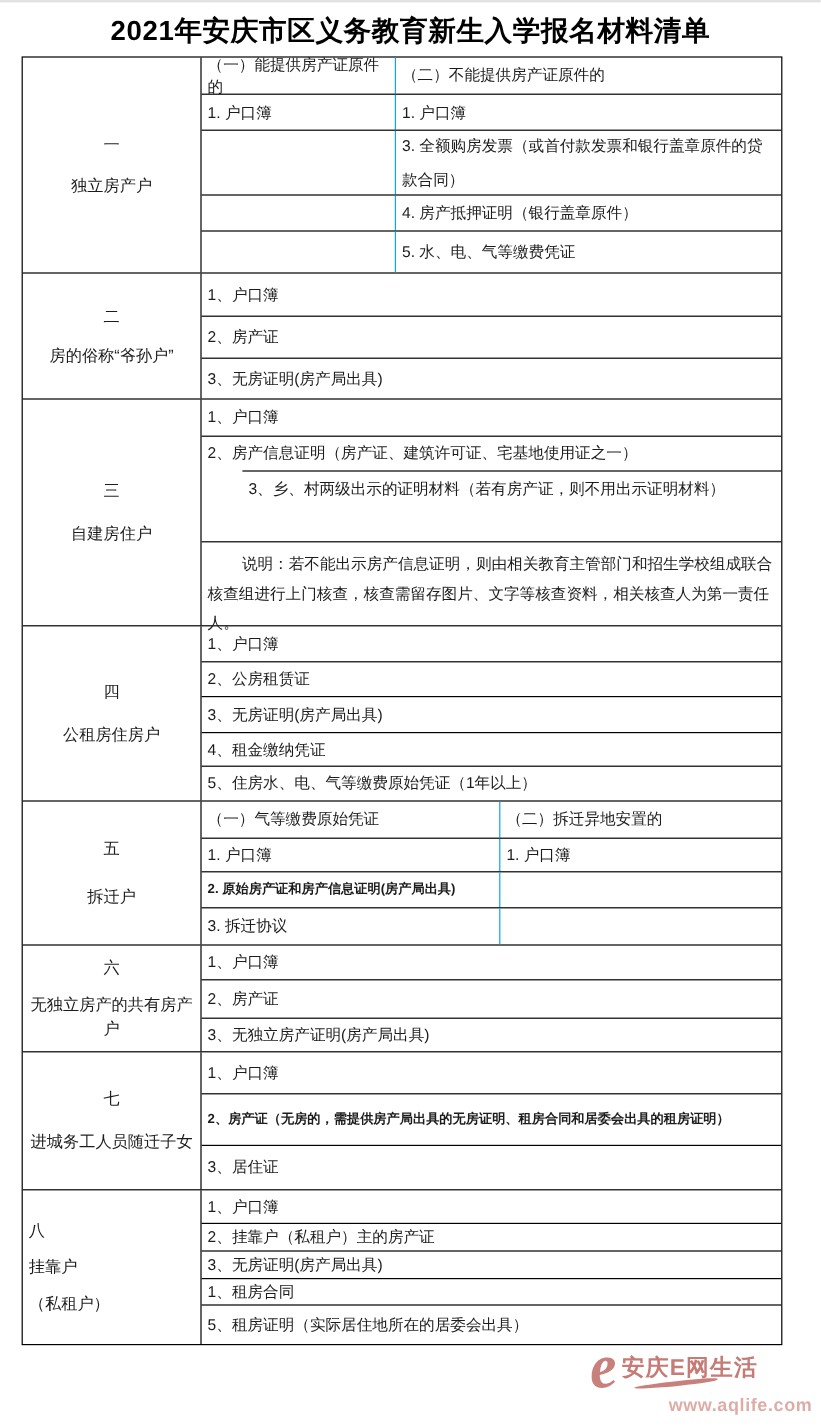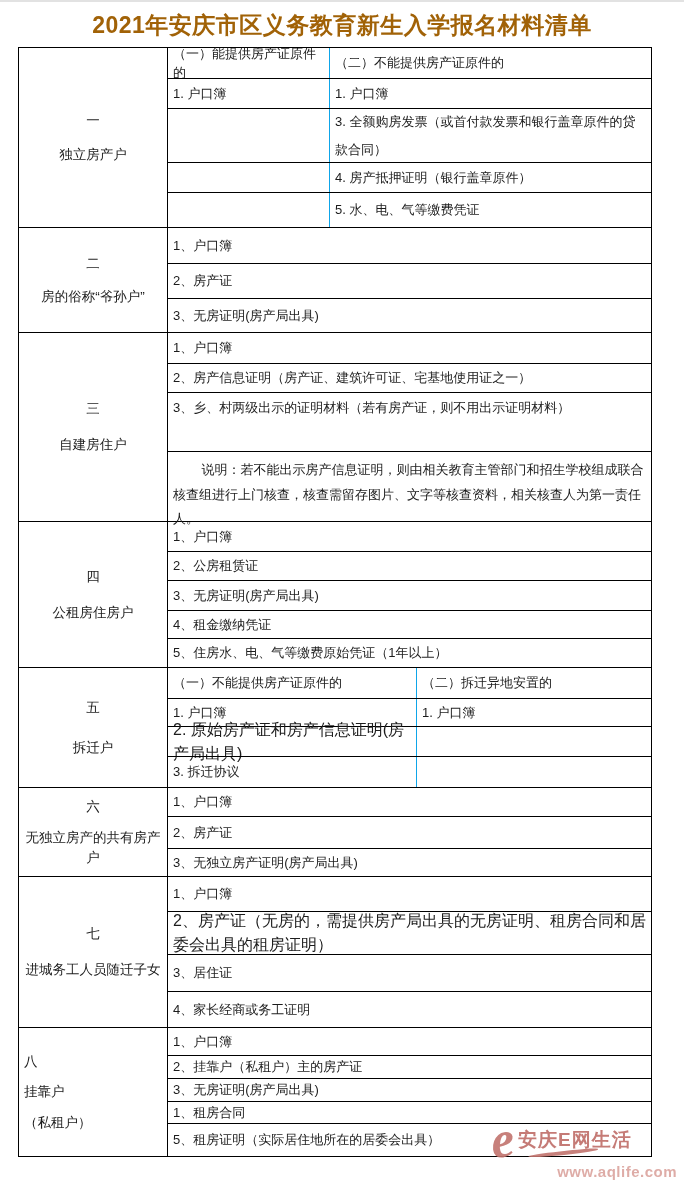--- a/index.html
+++ b/index.html
@@ -9,21 +9,21 @@
     font-family: "Liberation Sans", "DejaVu Sans", sans-serif;
     color: #1c1c1c;
     position: relative;
     overflow: hidden;
   }
   .topbar { height:2px; background:#e2e2e2; }
   .page-title {
     text-align:center;
     font-size:23px;
     font-weight:bold;
-    color:#a16207;
+    color:#000000;
     margin:8px 0 6px 0;
     letter-spacing:0.5px;
   }
   .doc-table {
     margin-left:18px;
     width:634px;
     border:1px solid #000;
   }
   .section { display:flex; }
   .section + .section { border-top:1px solid #000; }
@@ -56,21 +56,21 @@
     align-items:center;
     font-size:13px;
     line-height:1.5;
     min-width:0;
   }
   .cell.sub1 { flex:0 0 162px; border-right:1px solid #0ea5e9; }
   .cell.sub1.wide { flex:0 0 249px; }
   .cell.main { flex:1 1 auto; }
   .cell.top { align-items:flex-start; padding-top:5px; }
   .cell.twoline { line-height:2.15; }
-  .cell.tight { font-size:16px; }
+  .cell.tight { font-size:11px;font-weight:bold; }
   .cell.note-cell { align-items:flex-start; padding-top:6px; }
   .note-text { display:block; text-indent:2.2em; line-height:1.9; }
   
   .watermark {
     position:absolute;
     right:3px;
     bottom:8px;
     width:190px;
     opacity:0.9;
     pointer-events:none;
@@ -171,21 +171,21 @@
       <span>三</span>
       <span>自建房住户</span>
     </div>
     <div class="content">
       <div class="row" style="height:30px;">
           <div class="cell main">1、户口簿</div>
         </div>
       <div class="row" style="height:29px;">
           <div class="cell main">2、房产信息证明（房产证、建筑许可证、宅基地使用证之一）</div>
         </div>
-      <div class="row" style="height:59px;">
+      <div class="row" style="height:59px;margin-left:34px;">
           <div class="cell main top">3、乡、村两级出示的证明材料（若有房产证，则不用出示证明材料）</div>
         </div>
       <div class="row" style="height:70px;">
         <div class="cell main note-cell">
           <span class="note-text">说明：若不能出示房产信息证明，则由相关教育主管部门和招生学校组成联合核查组进行上门核查，核查需留存图片、文字等核查资料，相关核查人为第一责任人。</span>
         </div>
       </div>
     </div>
   </div>
 
@@ -213,21 +213,21 @@
     </div>
   </div>
 
   <div class="section">
     <div class="label-cell" style="gap:20px;">
       <span>五</span>
       <span>拆迁户</span>
     </div>
     <div class="content">
       <div class="row" style="height:30px;">
-        <div class="cell sub1 wide">（一）不能提供房产证原件的</div>
+        <div class="cell sub1 wide">（一）气等缴费原始凭证</div>
         <div class="cell main">（二）拆迁异地安置的</div>
       </div>
       <div class="row" style="height:28px;">
         <div class="cell sub1 wide">1. 户口簿</div>
         <div class="cell main">1. 户口簿</div>
       </div>
       <div class="row" style="height:30px;">
         <div class="cell sub1 wide tight">2. 原始房产证和房产信息证明(房产局出具)</div>
       </div>
       <div class="row" style="height:31px;">
@@ -262,23 +262,20 @@
     </div>
     <div class="content">
       <div class="row" style="height:34px;">
           <div class="cell main">1、户口簿</div>
         </div>
       <div class="row" style="height:43px;">
           <div class="cell main tight">2、房产证（无房的，需提供房产局出具的无房证明、租房合同和居委会出具的租房证明）</div>
         </div>
       <div class="row" style="height:37px;">
           <div class="cell main">3、居住证</div>
-        </div>
-      <div class="row" style="height:36px;">
-          <div class="cell main">4、家长经商或务工证明</div>
         </div>
     </div>
   </div>
 
   <div class="section">
     <div class="label-cell left-align">
       <span>八</span>
       <span>挂靠户</span>
       <span>（私租户）</span>
     </div>

